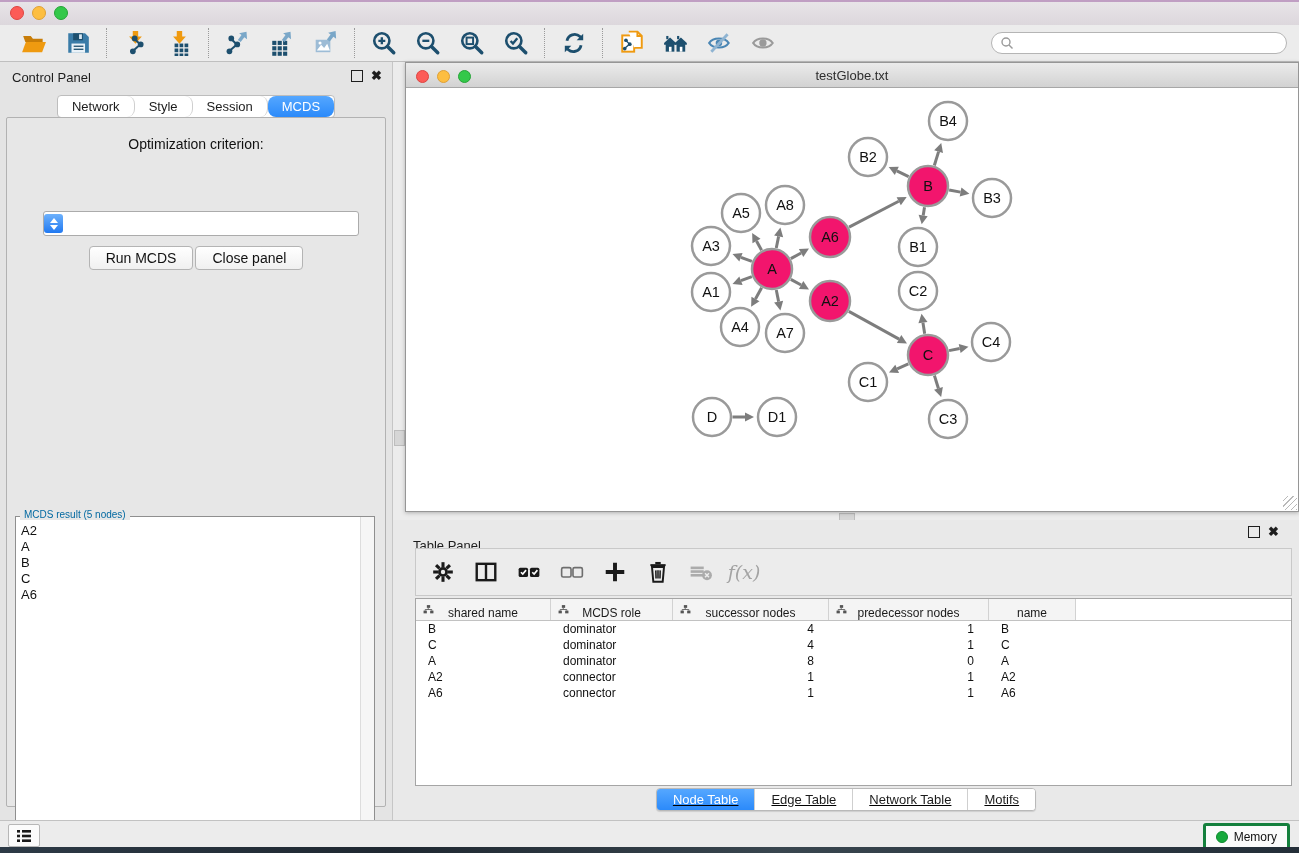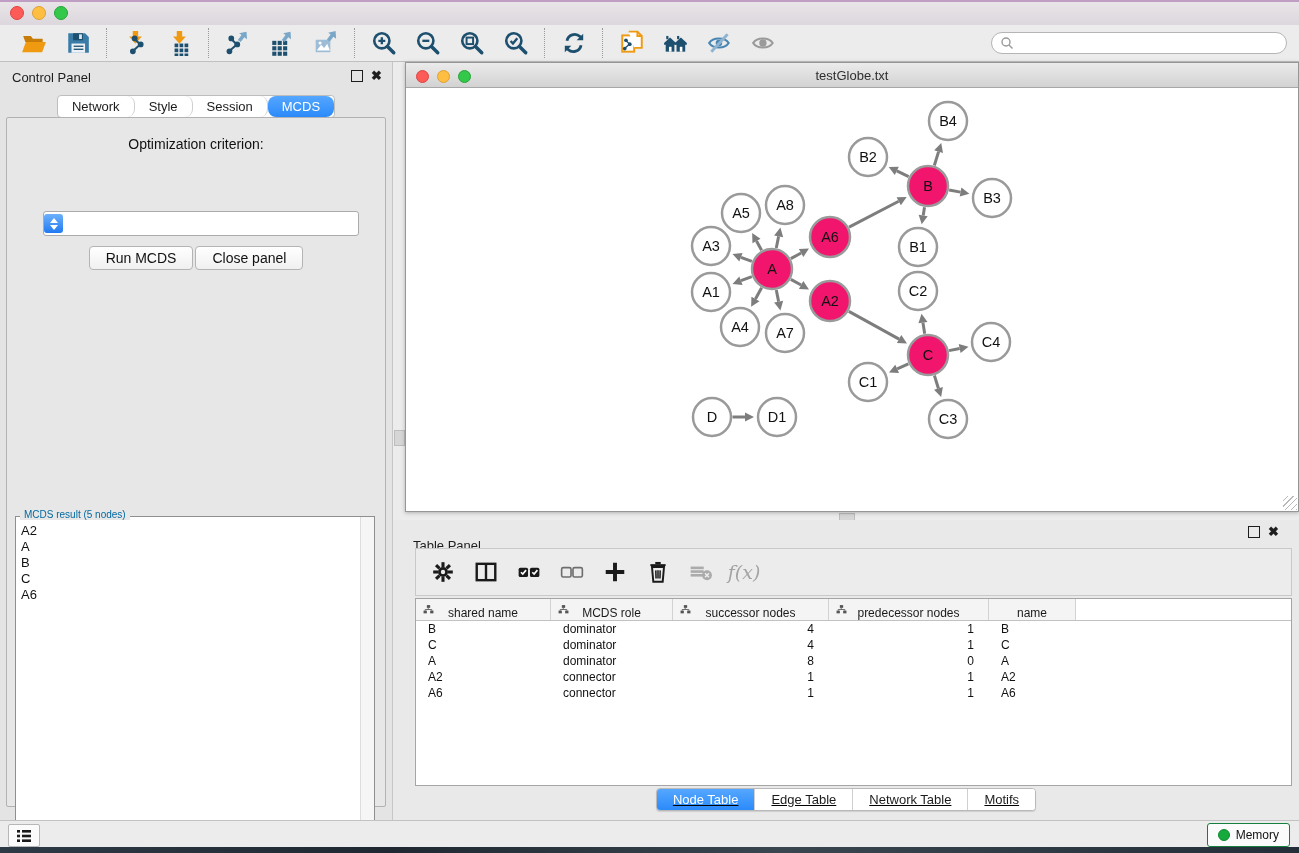--- a/index.html
+++ b/index.html
@@ -91,21 +91,21 @@
   .tp-tabs{position:absolute;left:0;top:268px;width:100%;display:flex;justify-content:center;}
   .tp-tabs .seg{display:flex;border:1px solid #b9b9b9;border-radius:4px;overflow:hidden;background:#fff;
     box-shadow:0 1px 1px rgba(0,0,0,.12);text-decoration:underline;}
   .tp-tab{padding:3px 16px;font-size:13px;color:#1c1c1c;background:#fff;border-right:1px solid #cfcfcf;cursor:pointer;}
   .tp-tab:last-child{border-right:none;}
   .tp-tab.active{background:linear-gradient(#55a7ff,#2b8afa);color:#fff;}
   
   .statusbar{position:absolute;left:0;top:820px;width:1299px;height:27px;background:#ececec;border-top:1px solid #c2c2c2;}
   .status-left-btn{position:absolute;left:8px;top:3px;width:30px;height:21px;background:#fbfbfb;
     border:1px solid #b7b7b7;border-radius:2px;display:flex;align-items:center;justify-content:center;cursor:pointer;}
-  .memory-btn{position:absolute;right:9px;top:2px;height:22px;background:#fbfbfb;border:1px solid #15803d;
+  .memory-btn{position:absolute;right:9px;top:2px;height:22px;background:#fbfbfb;border:3px solid #15803d;
     border-radius:3px;display:flex;align-items:center;gap:6px;padding:0 10px;cursor:pointer;}
   .mem-dot{width:10px;height:10px;border-radius:50%;background:#16a93c;border:1px solid #0d8a2e;}
   .memory-btn span{font-size:12px;color:#111;}
   .desktop-strip{position:absolute;left:0;top:847px;width:1299px;height:6px;
     background:linear-gradient(90deg,#2d3a46,#1f2831 30%,#39464f 60%,#232e38);}
 </style>
 </head>
 <body>
 
 <div class="app">

